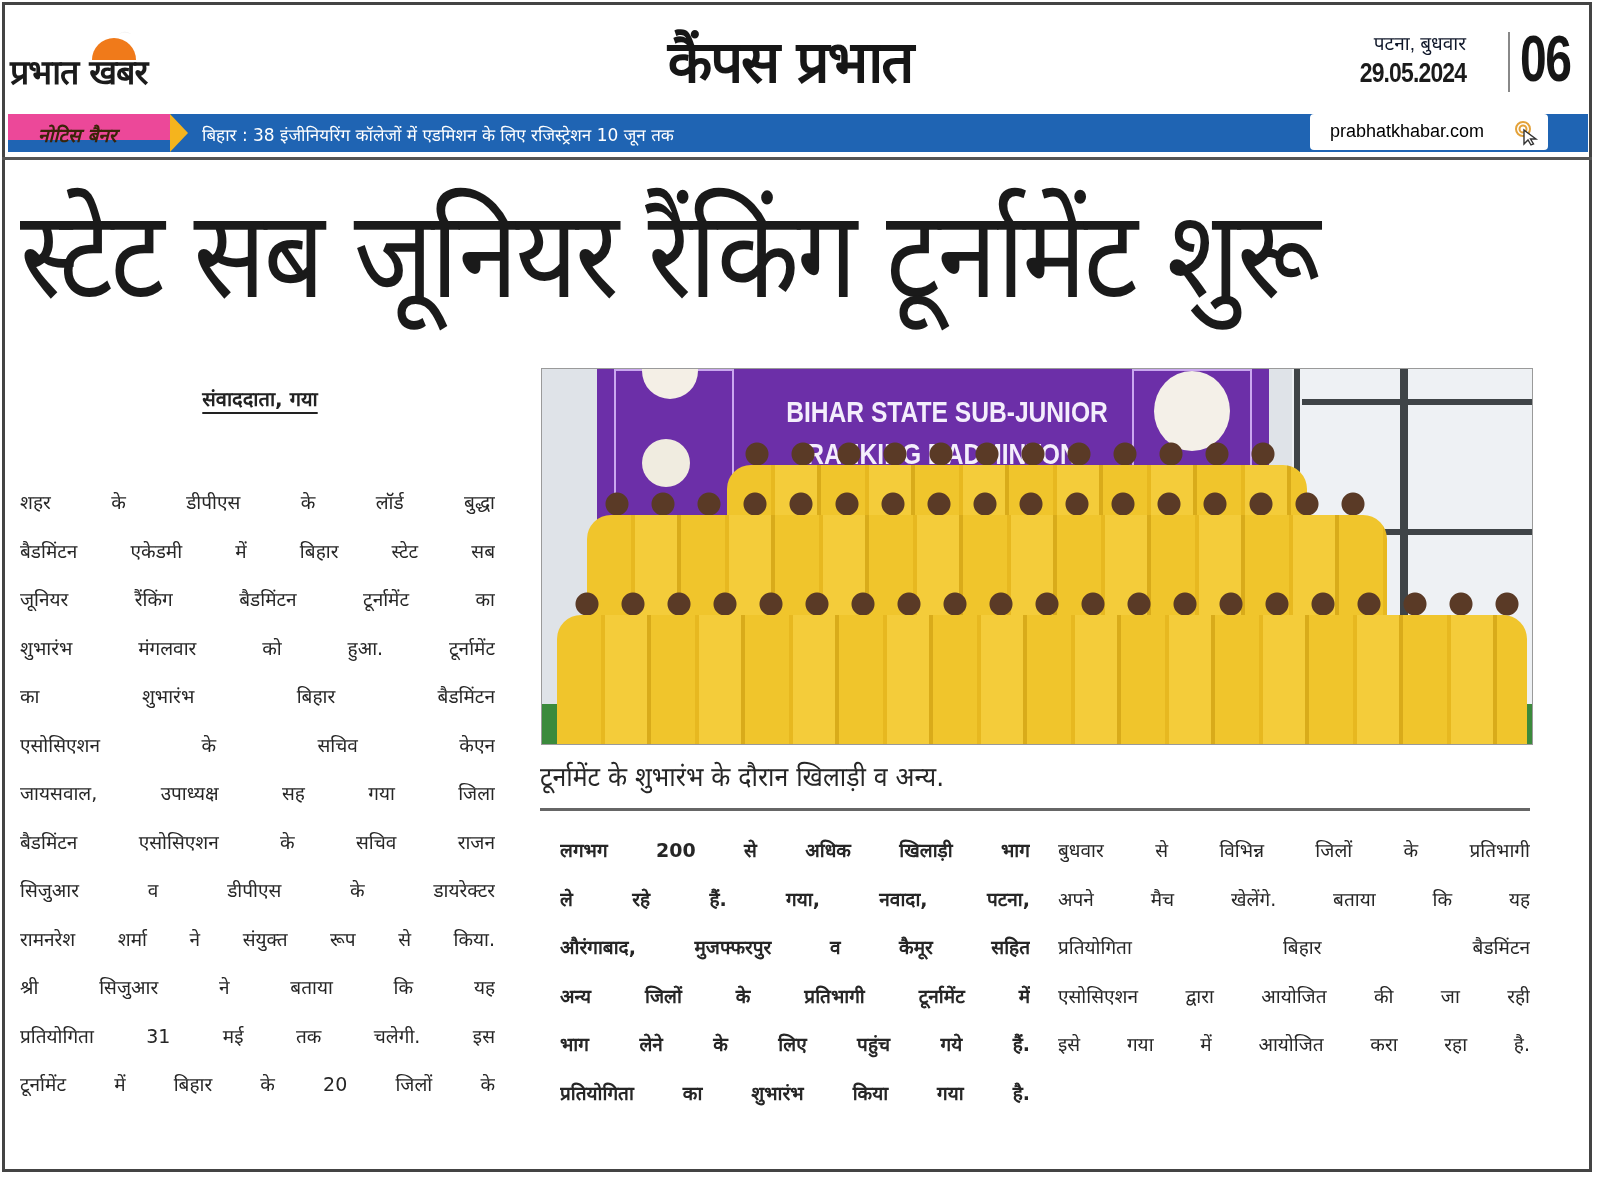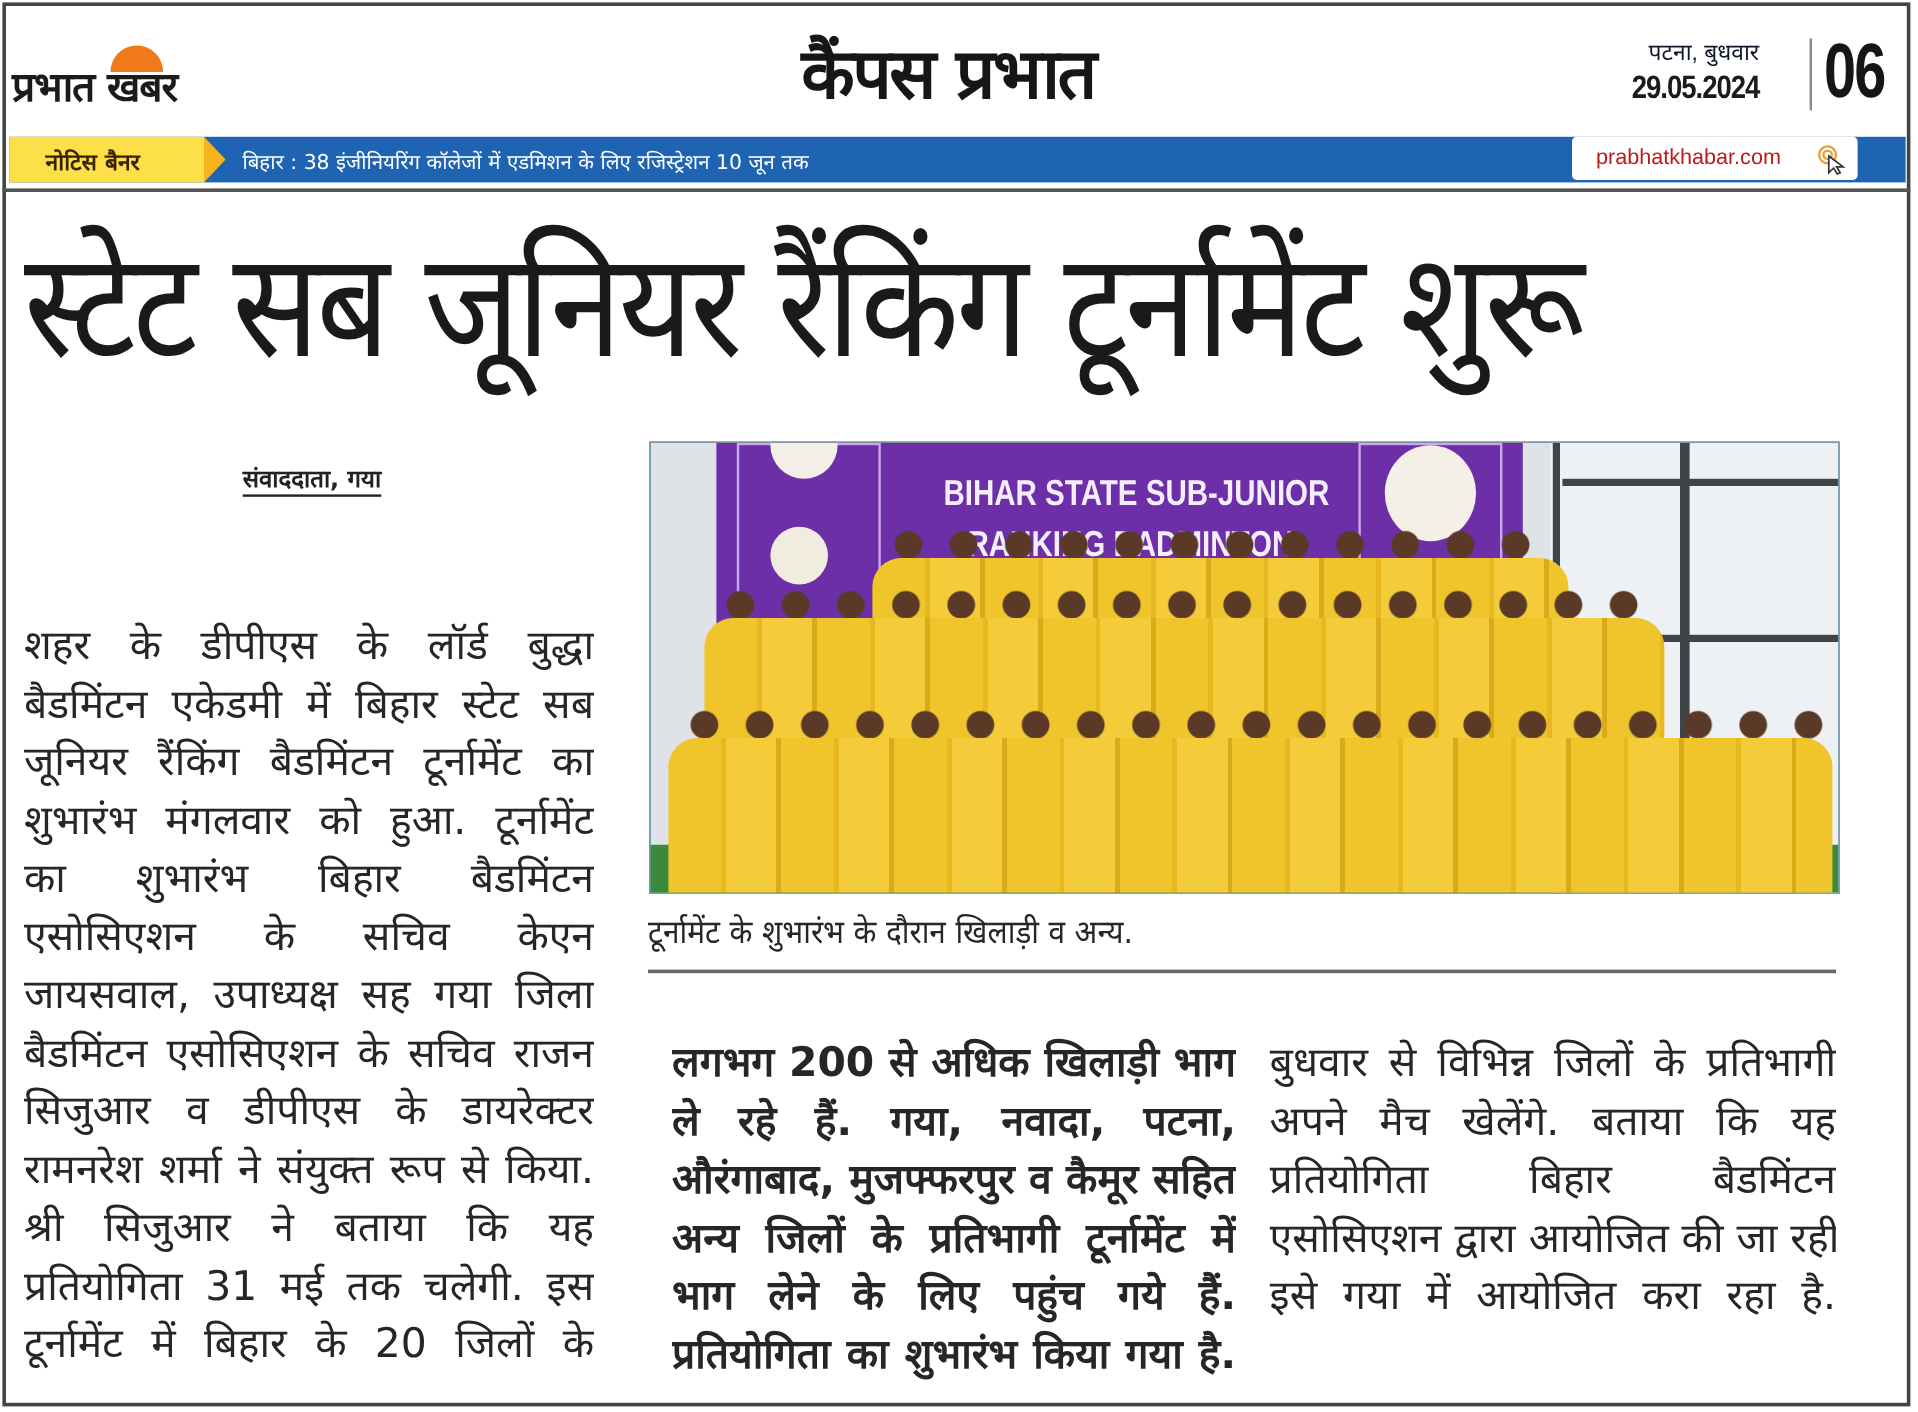--- a/index.html
+++ b/index.html
@@ -16,36 +16,36 @@
   .section-title { position:absolute; left:580px; top:20px; width:420px; text-align:center; font-family:"DejaVu Sans", sans-serif; font-weight:bold; font-size:58px; color:#161616; letter-spacing:-2px; white-space:nowrap; }
 
   .dateline { position:absolute; right:132px; top:30px; text-align:right; }
   .dateline .city { font-family:"Liberation Sans Narrow","Liberation Sans", sans-serif; font-size:19px; color:#0f172a; }
   .dateline .date { font-family:"Liberation Sans", sans-serif; font-weight:bold; font-size:27px; color:#1b1b1b; letter-spacing:-1px; transform:scaleX(0.85); transform-origin:right; margin-top:2px; }
   .vsep { position:absolute; left:1508px; top:32px; width:2px; height:60px; background:#888; }
   .page-no { position:absolute; left:1520px; top:22px; font-family:"Liberation Sans", sans-serif; font-weight:bold; font-size:64px; color:#161616; transform:scaleX(0.75); transform-origin:left; letter-spacing:-2px; }
 
   
   .banner { position:absolute; left:8px; top:114px; width:1580px; height:38px; background:#1f64b3; }
-  .banner-tag { position:absolute; left:0; top:0; width:162px; height:38px; background:#fde047; }
+  .banner-tag { position:absolute; left:0; top:0; width:162px; height:26px; background:#ec4899;font-style:italic; }
   .banner-tag::after { content:""; position:absolute; right:-18px; top:0; border-top:19px solid transparent; border-bottom:19px solid transparent; border-left:18px solid #f5b41d; }
   .banner-tag-label { position:absolute; left:30px; top:8px; font-family:"DejaVu Sans", sans-serif; font-weight:bold; font-size:19px; color:#3a2408; }
   .banner-text { position:absolute; left:194px; top:9px; font-family:"DejaVu Sans", sans-serif; font-size:17px; color:#ffffff; white-space:nowrap; }
   .site-box { position:absolute; left:1310px; top:114px; width:238px; height:36px; background:#fff; border-radius:4px; }
-  .site-text { position:absolute; left:20px; top:7px; font-family:"Liberation Sans", sans-serif; font-size:18px; color:#b91c1c; }
+  .site-text { position:absolute; left:20px; top:7px; font-family:"Liberation Sans", sans-serif; font-size:18px; color:#000000; }
   .site-icon { position:absolute; left:204px; top:6px; width:26px; height:26px; }
 
   
   .headline { position:absolute; left:20px; top:170px; width:1540px; font-family:"DejaVu Sans", sans-serif; font-size:122px; font-weight:normal; color:#1a1a1a; letter-spacing:-3px; white-space:nowrap; line-height:170px; transform:scaleX(0.88); transform-origin:left; }
 
   
   .byline { position:absolute; left:150px; top:385px; width:220px; text-align:center; font-family:"DejaVu Sans", sans-serif; font-weight:bold; font-size:20px; color:#222; text-decoration:underline; text-underline-offset:6px; }
 
   
-  .col { position:absolute; font-family:"DejaVu Sans", sans-serif; font-size:34px; line-height:48.5px; color:#262626; text-align:justify;margin-top:36px; }
+  .col { position:absolute; font-family:"DejaVu Sans", sans-serif; font-size:19px; line-height:48.5px; color:#262626; text-align:justify; }
   .col .line { display:block; text-align:justify; text-align-last:justify; white-space:nowrap; overflow:hidden; }
   .col1 { left:20px; top:478px; width:475px; }
   .col2 { left:560px; top:826px; width:470px;font-weight:bold; }
   .col3 { left:1058px; top:826px; width:472px; }
 
   
   .photo { position:absolute; left:541px; top:368px; width:990px; height:375px; overflow:hidden; background:#0369a1; border:1px solid #9a9a9a; }
   .photo .wall { position:absolute; left:0; top:0; width:990px; height:375px; background:#dfe3e8; }
   .photo .banner-purple { position:absolute; left:55px; top:0; width:672px; height:220px; background:#6c2fa8; }
   .photo .panel-l { position:absolute; left:72px; top:0; width:120px; height:210px; border:2px solid #caa8ef; box-sizing:border-box; }

